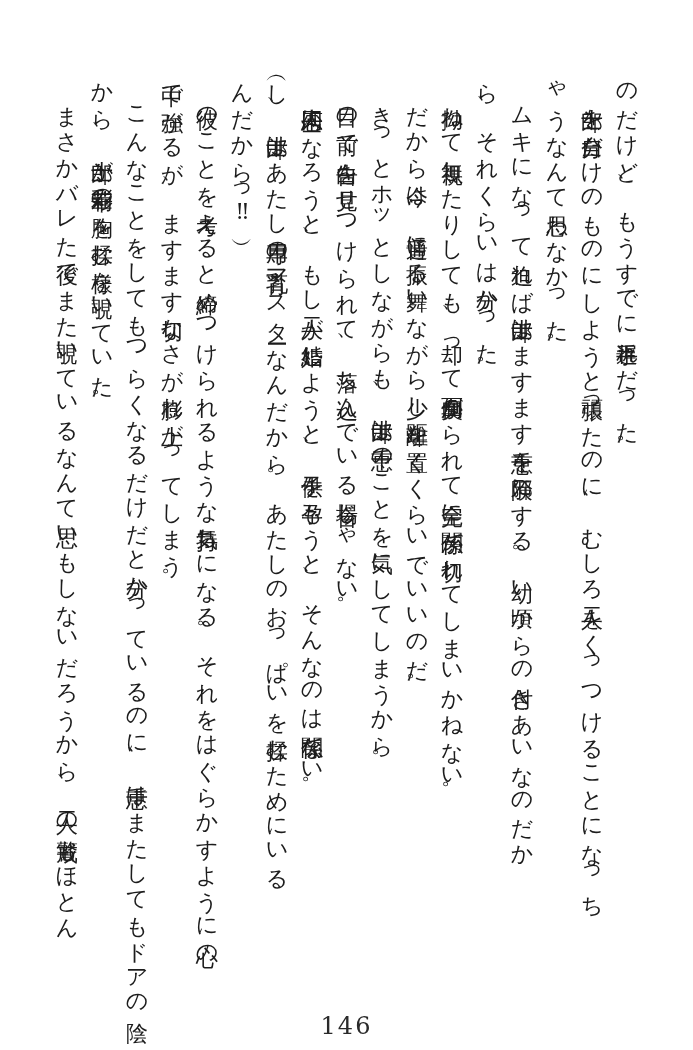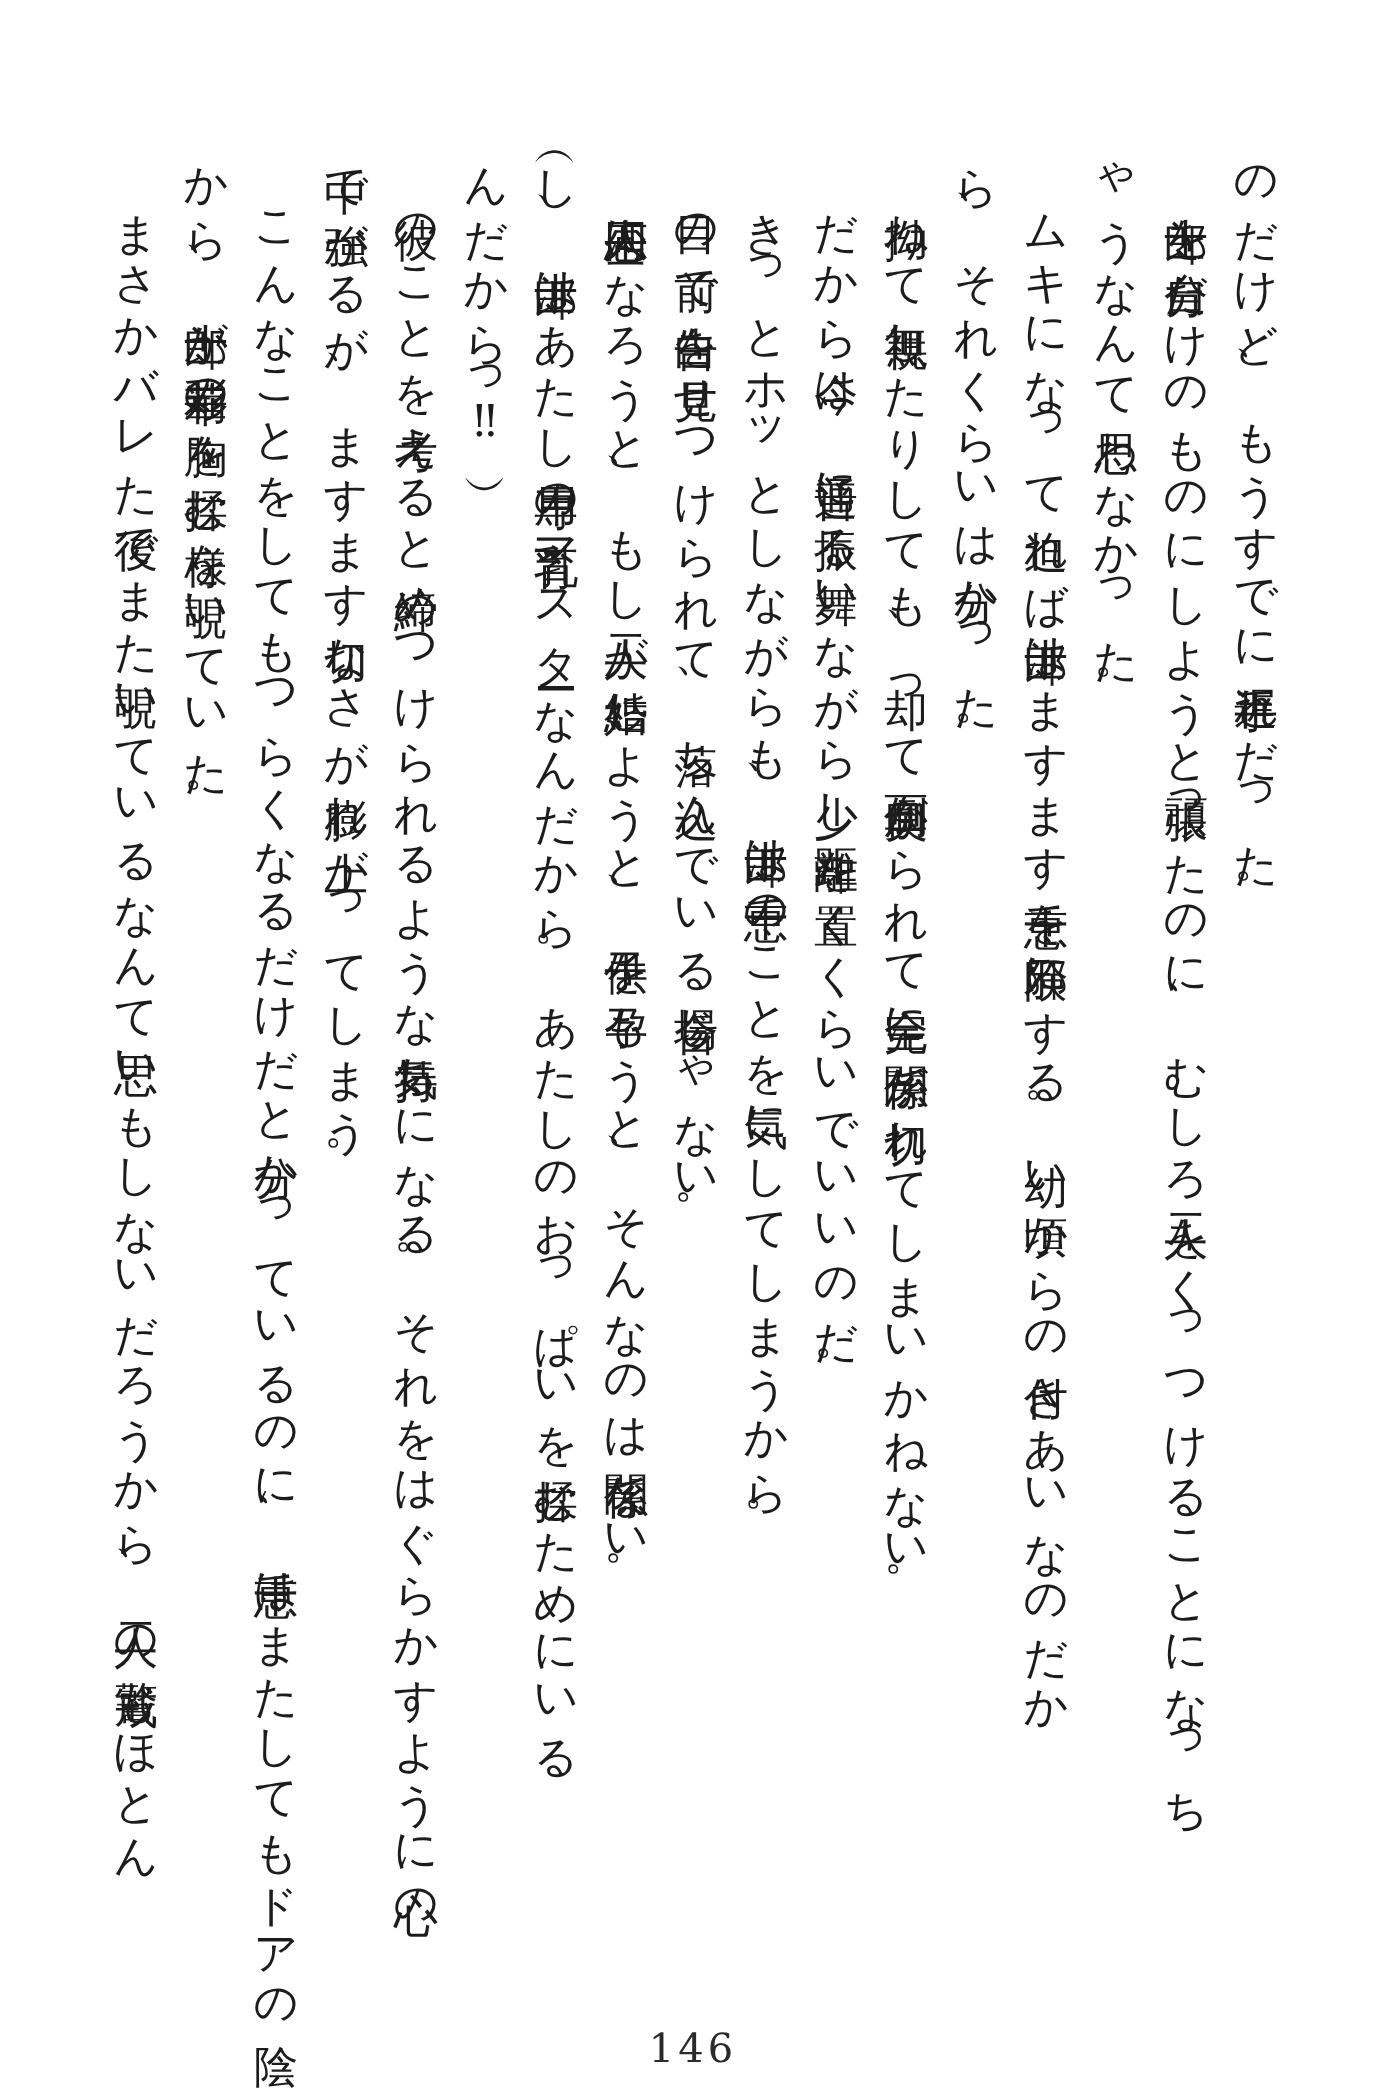--- a/index.html
+++ b/index.html
@@ -32,21 +32,21 @@
   .tline {
     white-space: pre;
     margin: 0;
   }
   .page-number {
     position: absolute;
     top: 1012px;
     left: 0;
     width: 100%;
     text-align: center;
-    font-size: 20px;
+    font-size: 24px;
     letter-spacing: 2px;
     color: #2a2a2a;
     font-family: "DejaVu Serif", "Liberation Serif", serif;
   }
 </style>
 </head>
 <body>
 
 <div class="book-page">
   <div class="text-block">

